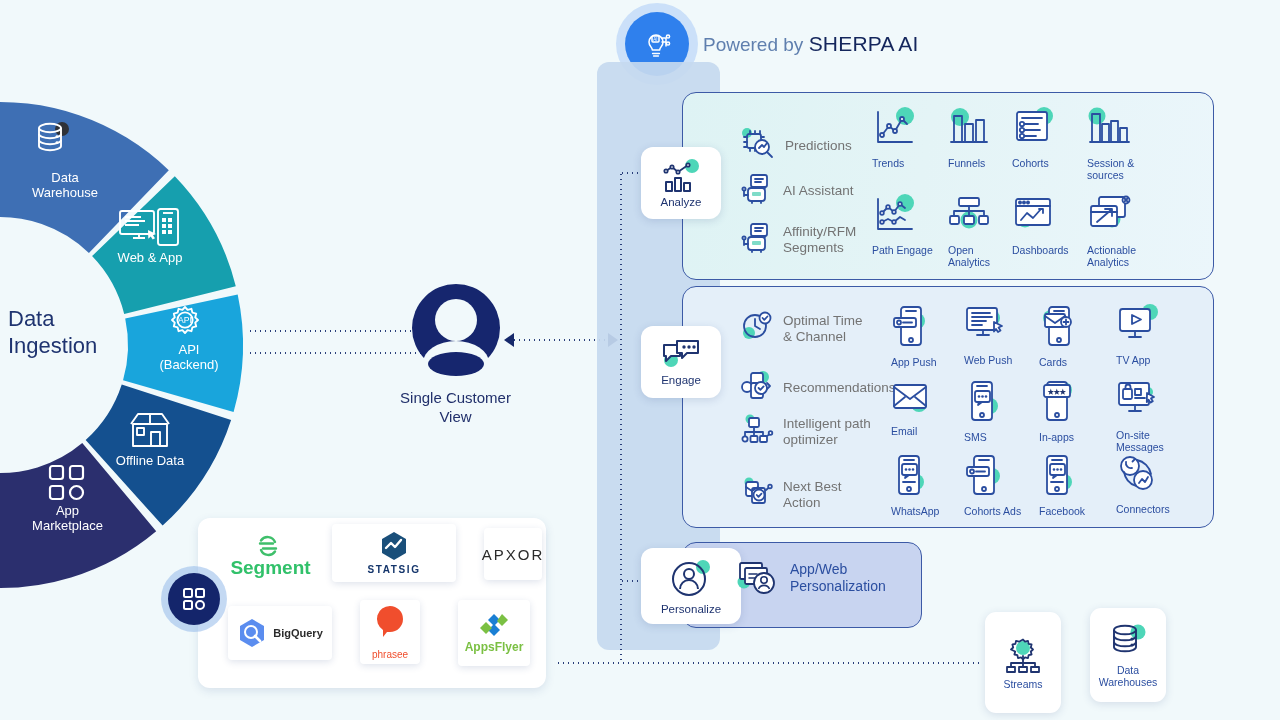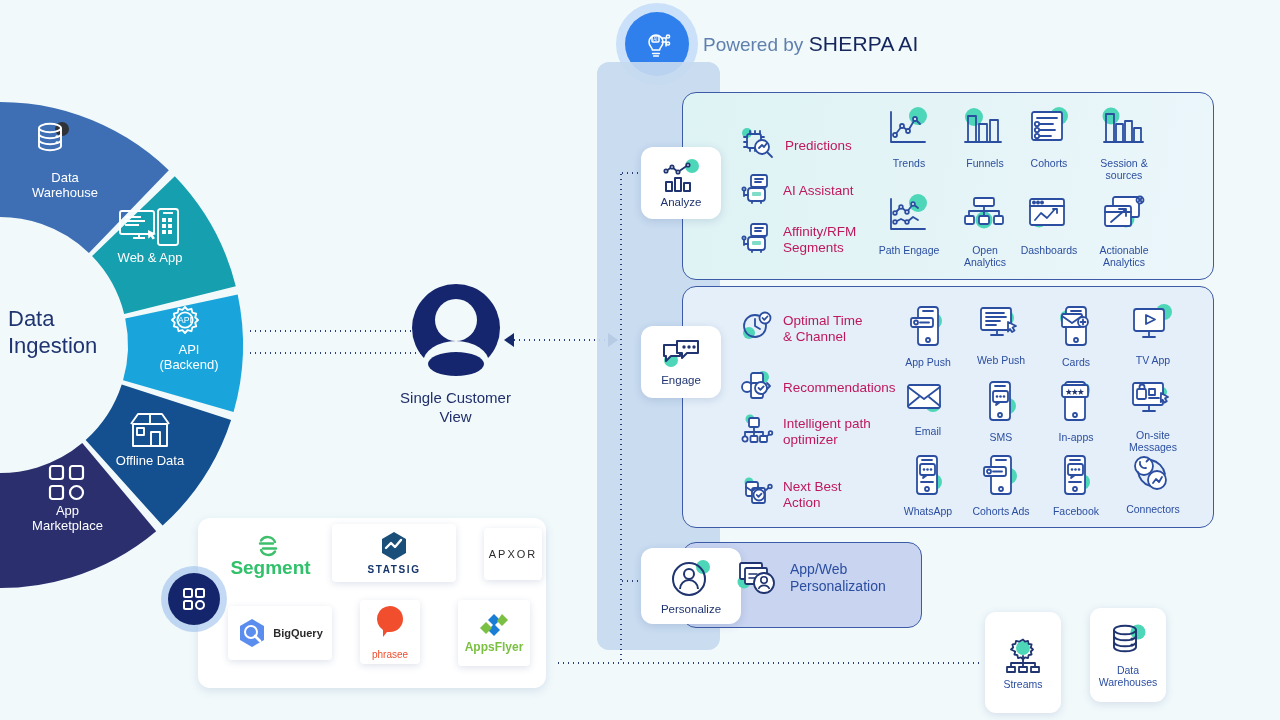--- a/index.html
+++ b/index.html
@@ -84,24 +84,24 @@
     display:flex; flex-direction:column; align-items:center; justify-content:center;
   }
   .stage-card .lbl { font-size:11.5px; color:#1f3470; margin-top:3px; }
   #card-analyze { left:641px; top:147px; }
   #card-engage  { left:641px; top:326px; }
   #card-inform  { left:641px; top:422px; }
   #card-personalize { left:641px; top:548px; width:100px; height:76px; }
 
   
   .feat { position:absolute; display:flex; align-items:center; gap:10px; }
-  .feat .ftxt { font-size:13.5px; line-height:16px; color:#be185d; white-space:pre-line; }
-
-  
-  .tile { position:absolute; width:74px; text-align:center; }
+  .feat .ftxt { font-size:13.5px; line-height:16px; color:#737373; white-space:pre-line; }
+
+  
+  .tile { position:absolute; width:74px; text-align:left; }
   .tile .cap { font-size:10.5px; line-height:12px; color:#2b4ea0; margin-top:3px; white-space:pre-line; }
 
   
   #pz-item { position:absolute; left:735px; top:560px; display:flex; align-items:center; gap:11px; }
   #pz-item .ftxt { font-size:14px; line-height:17px; color:#2b4ea0; white-space:pre-line; }
 
   
   #logo-card {
     position:absolute; left:198px; top:518px; width:348px; height:170px;
     background:#ffffff; border-radius:12px; box-shadow:0 3px 10px rgba(40,70,130,.13);
@@ -743,21 +743,21 @@
 
   <div class="logo-box" style="left:332px; top:524px; width:124px; height:58px;">
     <svg width="34" height="30" viewBox="0 0 34 30">
       <path d="M17 1l12 7v14l-12 7-12-7V8z" fill="#1a4f7a"></path>
       <path d="M9 17l5-5 4 4 6-7" fill="none" stroke="#fff" stroke-width="2.4" stroke-linecap="round" stroke-linejoin="round"></path>
     </svg>
     <span style="color:#14356b;font-size:10px;font-weight:bold;letter-spacing:1.6px;margin-top:3px;">STATSIG</span>
   </div>
 
   <div class="logo-box" style="left:484px; top:528px; width:58px; height:52px;">
-    <span style="color:#2b2b2b;font-size:11px;letter-spacing:2px;position:relative;">
+    <span style="color:#2b2b2b;font-size:15px;letter-spacing:2px;position:relative;">
       <span>APXOR</span>
     </span>
   </div>
 
   <div class="logo-box" style="left:228px; top:606px; width:104px; height:54px; flex-direction:row; gap:6px;">
     <svg width="30" height="30" viewBox="0 0 30 30">
       <path d="M15 1l12 7v14l-12 7-12-7V8z" fill="#5b8def"></path>
       <circle cx="14" cy="14" r="6" fill="none" stroke="#fff" stroke-width="2"></circle>
       <path d="M18 18l5 5" stroke="#fff" stroke-width="2.6" stroke-linecap="round"></path>
     </svg>

